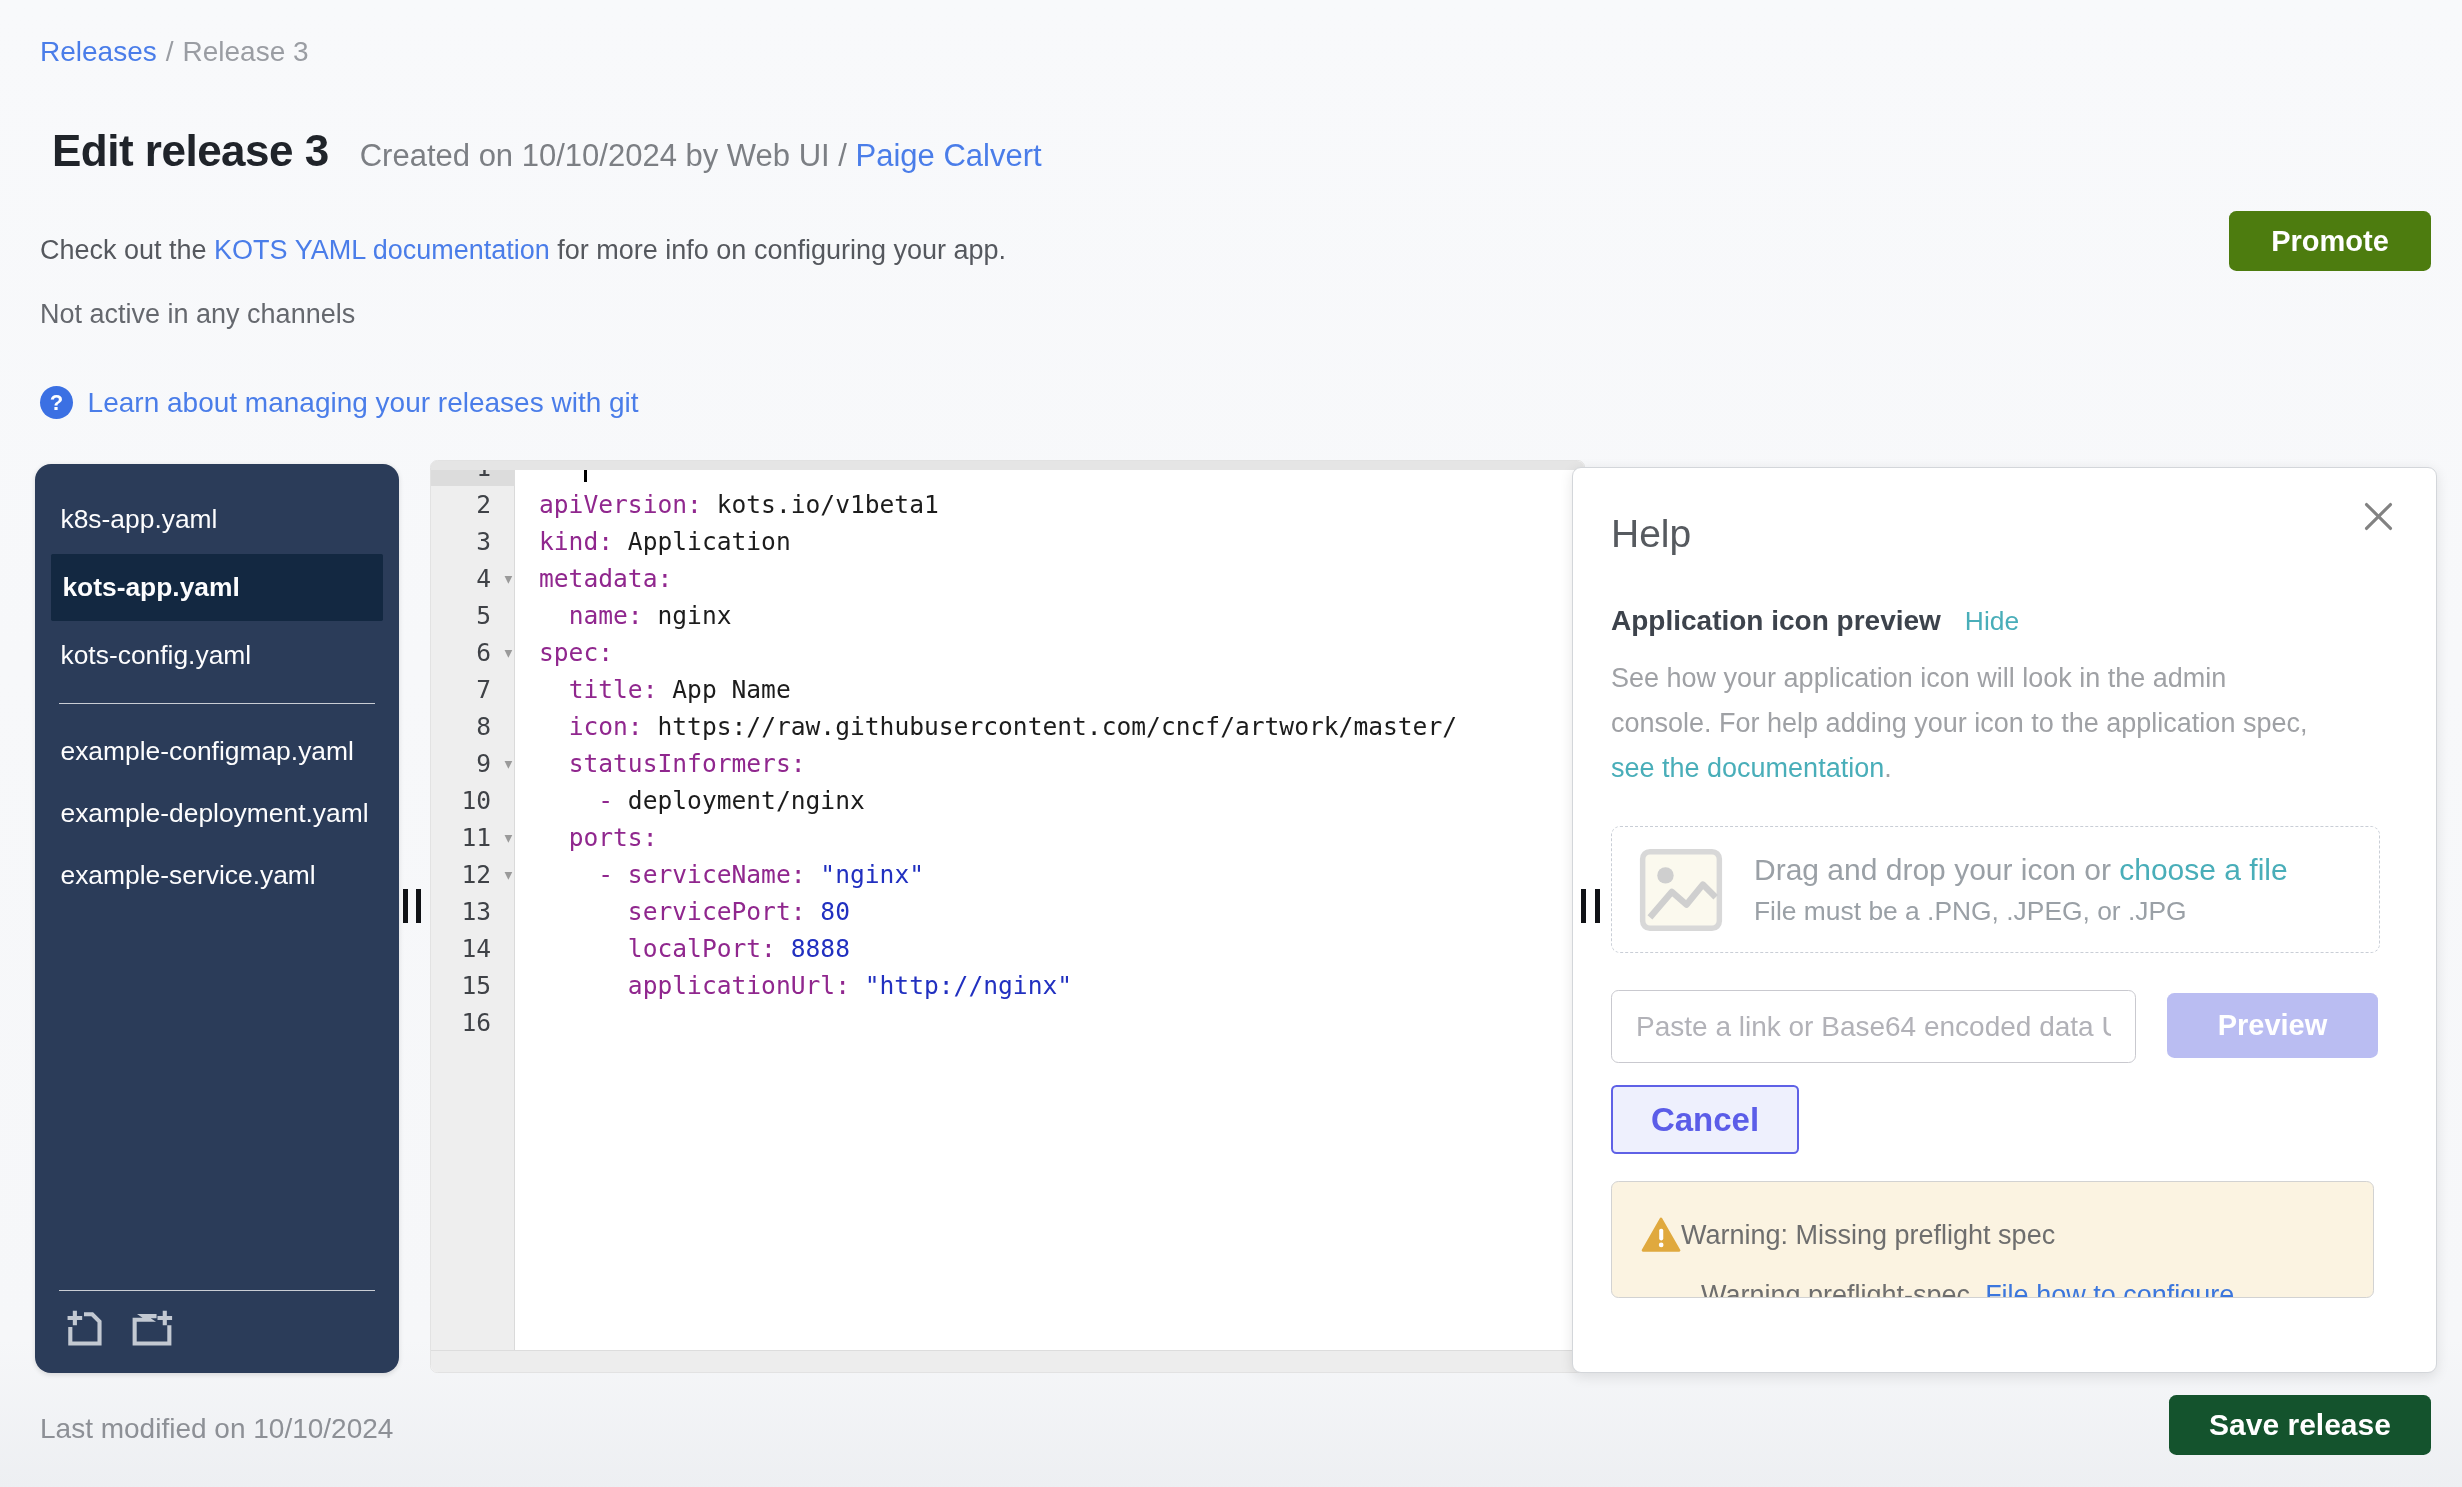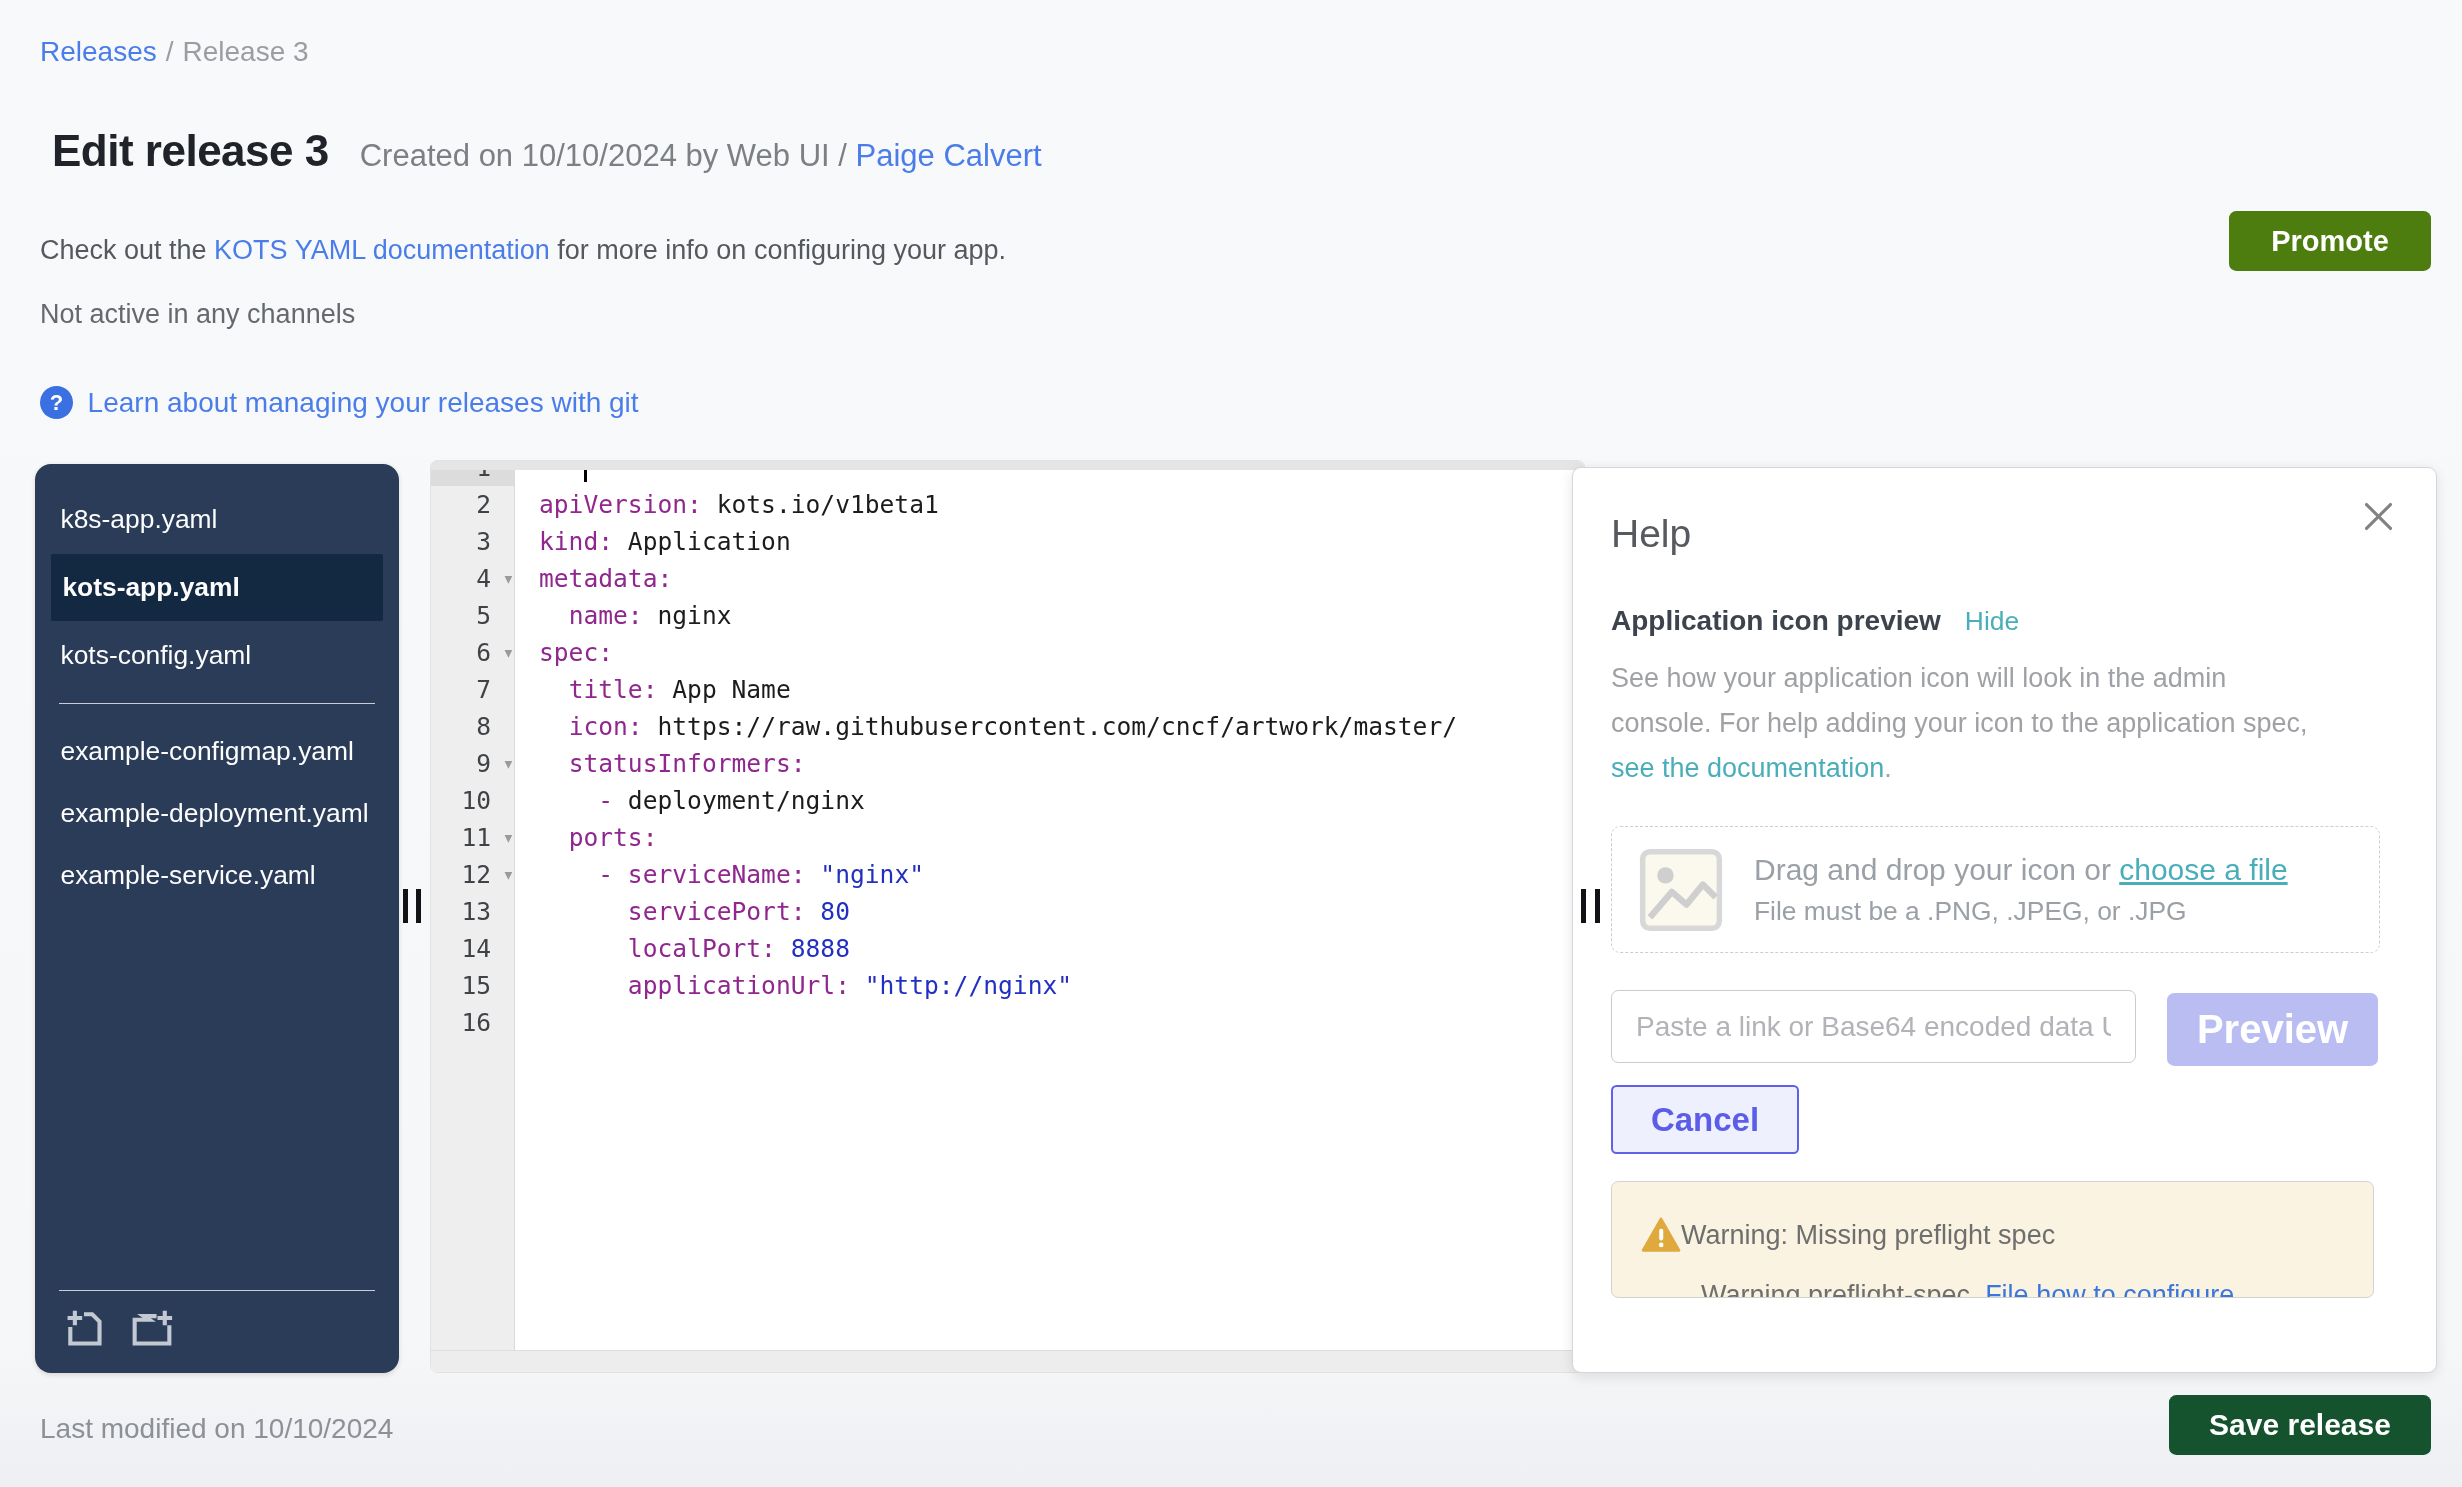--- a/index.html
+++ b/index.html
@@ -77,28 +77,28 @@
   .help-subhead { position:absolute; left:38px; top:137px; display:flex; align-items:baseline; gap:24px; }
   .help-subhead .sub { font-size:28px; font-weight:bold; color:#3d434c; }
   .teal-link { color:#49aeb9; text-decoration:none; font-size:26.4px; cursor:pointer; }
   .help-para { position:absolute; left:38px; top:188px; width:719px; font-size:27px;
                line-height:45px; color:#9fa1a5; }
   .help-para a { font-size:27px; }
   .dropzone { position:absolute; left:38px; top:358px; width:769px; height:127px;
               border:1.8px dashed #c9ced6; border-radius:9px; display:flex; align-items:center;
               padding-left:27px; gap:31px; cursor:pointer; }
   .dz-text .l1 { font-size:30px; color:#9aa0a6; }
-  .dz-text .l1 a { font-size:30px;text-decoration:underline; }
+  .dz-text .l1 a { font-size:30px; }
   .dz-text .l2 { font-size:26.4px; color:#9aa0a6; margin-top:9px; }
   .icon-input { position:absolute; left:38px; top:522px; width:525px; height:73px;
                 border:1.8px solid #c9c9cf; border-radius:7.3px; padding:0 24px; font-size:28px;
                 color:#3d434c; font-family:"Liberation Sans",sans-serif; }
   .icon-input::placeholder { color:#b2b2b8; }
-  .preview-btn { position:absolute; left:594px; top:525px; width:211px; height:73px;
-                 background:#babdf2; font-size:40px; border-radius:7.3px; }
+  .preview-btn { position:absolute; left:594px; top:525px; width:211px; height:65px;
+                 background:#babdf2; font-size:29px; border-radius:7.3px; }
   .cancel-btn { position:absolute; left:38px; top:617px; width:188px; height:69px;
                 background:#eef0fd; border:2.3px solid #5f61e6; border-radius:5.5px;
                 color:#5b5de8; font-size:33px; font-weight:bold; cursor:pointer;
                 font-family:"Liberation Sans",sans-serif; }
   .warning-box { position:absolute; left:38px; top:713px; width:763px; height:117px;
                  background:#fbf3e1; border:1.4px solid #d2d2d2; border-radius:7.3px; overflow:hidden; }
   .warn-row1 { position:absolute; left:29px; top:35px; display:flex; align-items:center; }
   .warn-text { font-size:27px; color:#6e6e6e; }
   .warn-row2 { position:absolute; left:89px; top:98px; font-size:27px; color:#6e6e6e; white-space:nowrap; }
   .warn-row2 a { color:#3b76dd; text-decoration:none; font-size:27px; }

